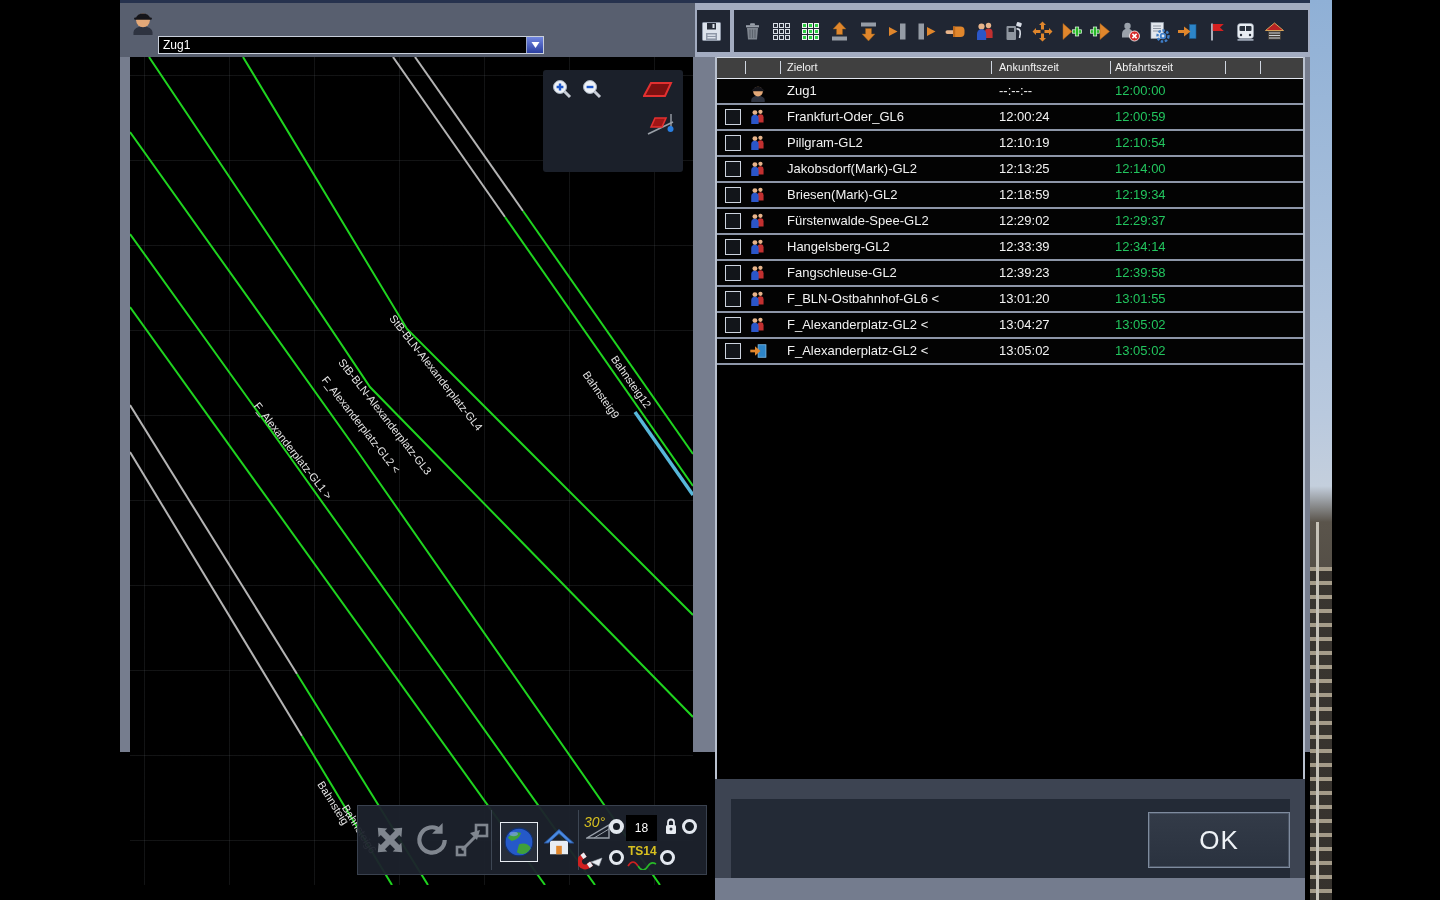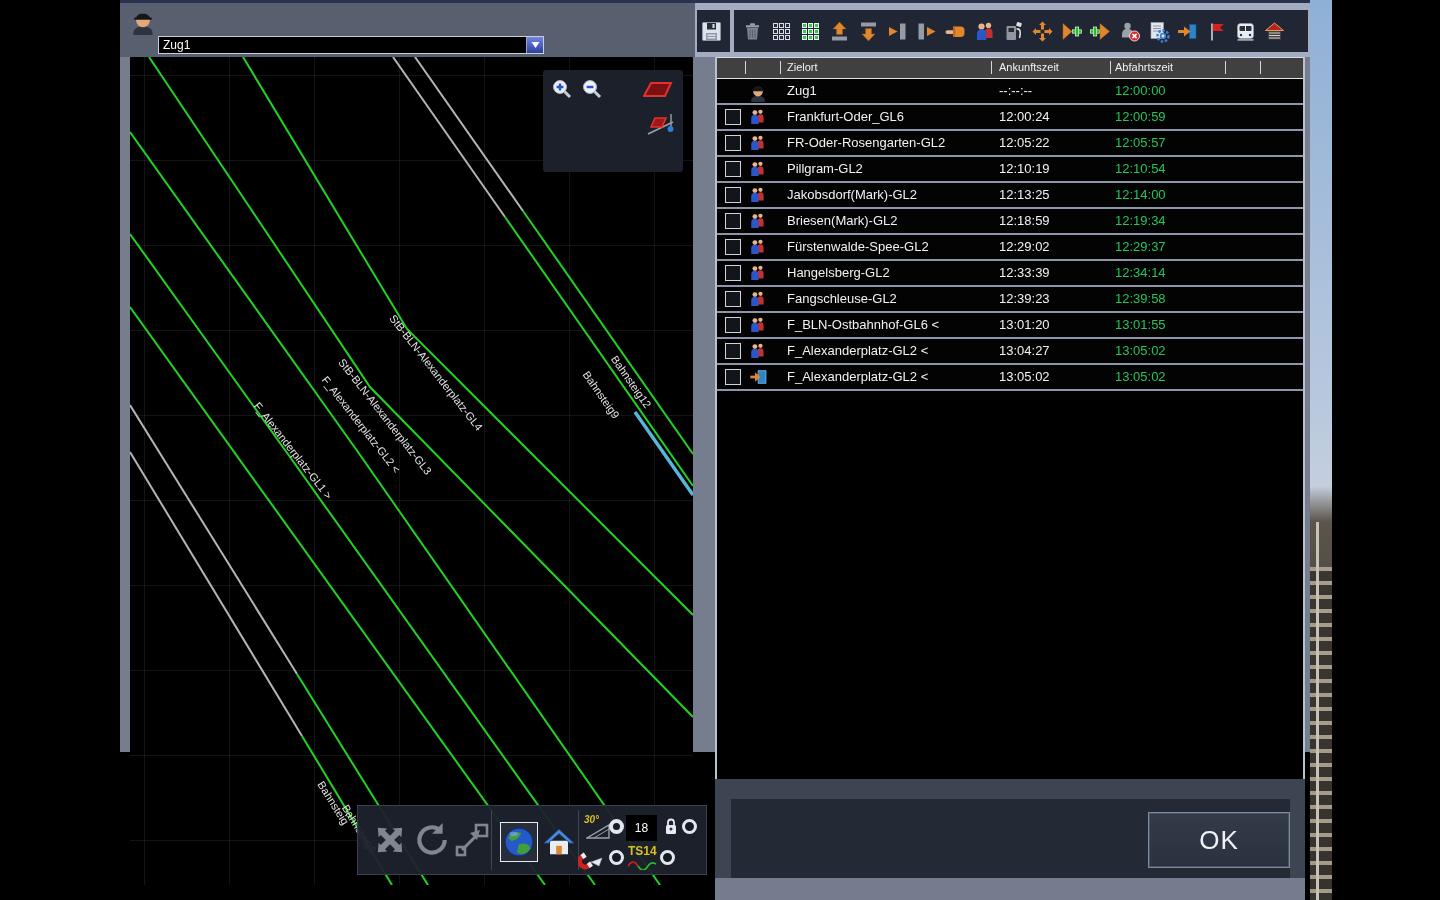--- a/index.html
+++ b/index.html
@@ -54,21 +54,21 @@
   
   .map-toolbar{position:absolute;left:237px;top:805px;width:350px;height:70px;background:rgba(28,34,44,.95);
     border:1px solid #39414e;box-sizing:border-box;}
   .mt-div{position:absolute;top:4px;bottom:4px;width:1px;background:#3d4653;}
   .mt-i{position:absolute;}
   .globe-sel{position:absolute;left:142px;top:16px;width:38px;height:40px;background:#272e3a;
     border:1px solid #e8ecf2;box-sizing:border-box;display:flex;align-items:center;justify-content:center;}
   .radio{position:absolute;width:15px;height:15px;border-radius:50%;border:3px solid #e2e7ee;
     background:#151b24;box-sizing:border-box;}
   .radio.bold{border-width:4px;}
-  .gtxt{position:absolute;left:226px;top:8px;color:#d8c020;font-size:10px;font-weight:bold;font-style:italic;}
+  .gtxt{position:absolute;left:226px;top:8px;color:#d8c020;font-size:14px;font-weight:normal;font-style:italic;}
   .valbox{position:absolute;left:268px;top:9px;width:31px;height:26px;background:#000;color:#fff;
     font-size:12px;display:flex;align-items:center;justify-content:center;}
   .tstxt{position:absolute;left:270px;top:38px;color:#d8c020;font-size:12px;font-weight:bold;}
 
   
   .table-panel{position:absolute;left:595px;top:57px;width:590px;height:722px;background:#000;
     border-left:2px solid #b9c1cf;border-right:2px solid #b9c1cf;box-sizing:border-box;}
   .t-header{position:relative;height:20px;background:#404040;border-top:1px solid #d5dbe4;
     border-bottom:1px solid #e2e7ef;}
   .t-header .hl{position:absolute;top:3px;color:#f2f2f2;font-size:11px;}
@@ -469,34 +469,20 @@
           <div class="trow">
     <span class="cb"></span>
     <span class="ric">
               <svg width="17" height="18" viewBox="0 0 23 23">
                 <circle cx="15.5" cy="4.5" r="2.9" fill="#e8b48a"></circle>
                 <path d="M11.5,19 v-7.2 a4.1,4.1 0 0 1 8.2,0 V19 z" fill="#c23030"></path>
                 <circle cx="8" cy="5.5" r="3.3" fill="#e8b48a"></circle>
                 <path d="M3,21 v-7.6 a5,5 0 0 1 10,0 V21 z" fill="#2b56c8"></path>
               </svg>
             </span>
-    <span class="rname">FR-Oder-Rosengarten-GL2</span>
-    <span class="rarr">12:05:22</span>
-    <span class="rdep">12:05:57</span>
-  </div>
-          <div class="trow">
-    <span class="cb"></span>
-    <span class="ric">
-              <svg width="17" height="18" viewBox="0 0 23 23">
-                <circle cx="15.5" cy="4.5" r="2.9" fill="#e8b48a"></circle>
-                <path d="M11.5,19 v-7.2 a4.1,4.1 0 0 1 8.2,0 V19 z" fill="#c23030"></path>
-                <circle cx="8" cy="5.5" r="3.3" fill="#e8b48a"></circle>
-                <path d="M3,21 v-7.6 a5,5 0 0 1 10,0 V21 z" fill="#2b56c8"></path>
-              </svg>
-            </span>
     <span class="rname">Pillgram-GL2</span>
     <span class="rarr">12:10:19</span>
     <span class="rdep">12:10:54</span>
   </div>
           <div class="trow">
     <span class="cb"></span>
     <span class="ric">
               <svg width="17" height="18" viewBox="0 0 23 23">
                 <circle cx="15.5" cy="4.5" r="2.9" fill="#e8b48a"></circle>
                 <path d="M11.5,19 v-7.2 a4.1,4.1 0 0 1 8.2,0 V19 z" fill="#c23030"></path>

